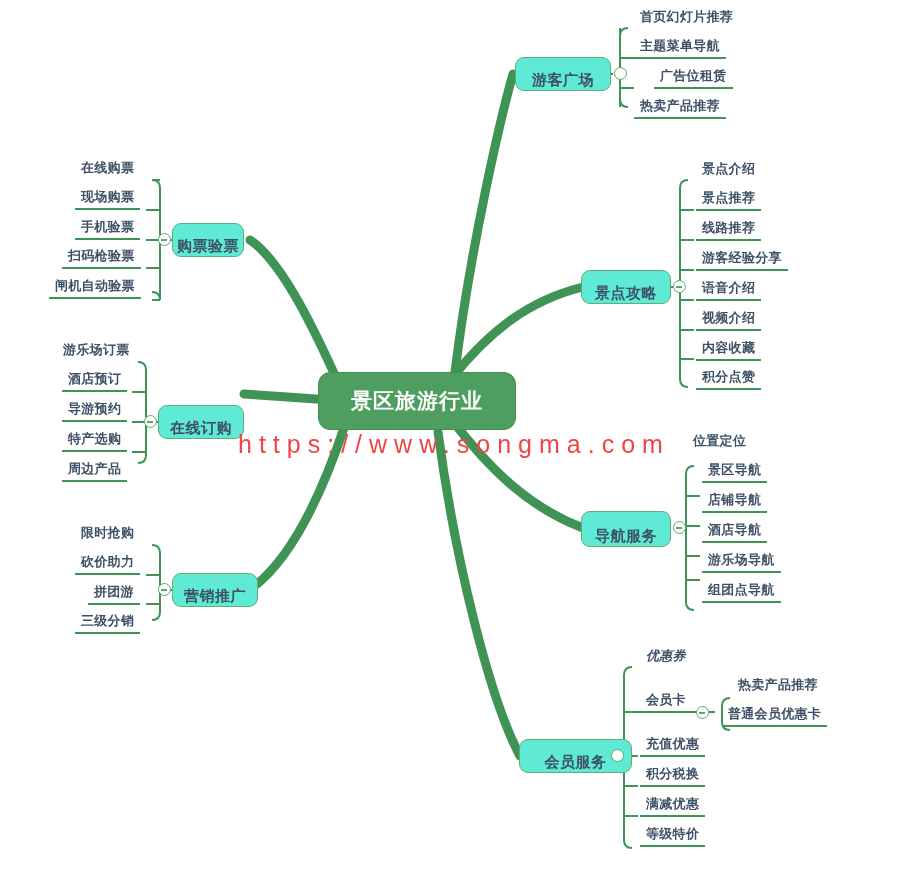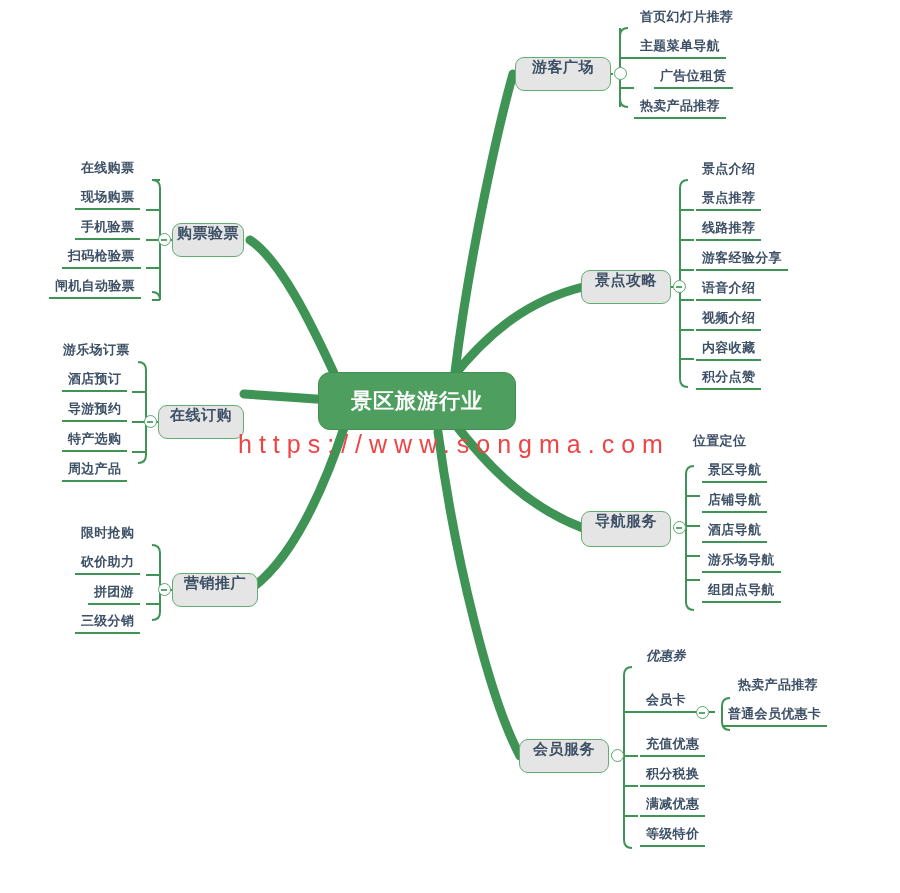--- a/index.html
+++ b/index.html
@@ -24,22 +24,22 @@
     font-size: 21px;
     font-weight: bold;
     letter-spacing: 1px;
     white-space: nowrap;
     z-index: 6;
   }
 
   
   .branch-node {
     position: absolute;
-    display: flex; align-items: flex-start; justify-content: center;
-    background: #e5e5e5;
+    display: flex; align-items: flex-end; justify-content: center;
+    background: #5eead4;
     border: 1px solid #62ad72;
     border-radius: 9px;
     color: #3d5066;
     font-size: 15px;
     font-weight: bold;
     letter-spacing: .5px;
     white-space: nowrap;
     z-index: 5;
   }
 
@@ -201,21 +201,21 @@
       <span class="bar"></span>
     </div>
 
   <div class="leaf no-rule" style="left:687px; top:432px;">位置定位</div>
   <div class="leaf" style="left:702px; top:461px;">景区导航</div>
   <div class="leaf" style="left:702px; top:491px;">店铺导航</div>
   <div class="leaf" style="left:702px; top:521px;">酒店导航</div>
   <div class="leaf" style="left:702px; top:551px;">游乐场导航</div>
   <div class="leaf" style="left:702px; top:581px;">组团点导航</div>
 
-  <div class="branch-node" style="left:519px; top:739px; width:90px; height:34px;">
+  <div class="branch-node" style="left:519px; top:739px; width:113px; height:34px;">
     <span>会员服务</span>
   </div>
   <div class="toggle empty" style="left:611px; top:749px;"></div>
 
   <div class="leaf no-rule" style="left:640px; top:647px;font-style:italic;">优惠券</div>
   <div class="leaf" style="left:640px; top:691px;">会员卡</div>
   <div class="leaf" style="left:640px; top:735px;">充值优惠</div>
   <div class="leaf" style="left:640px; top:765px;">积分税换</div>
   <div class="leaf" style="left:640px; top:795px;">满减优惠</div>
   <div class="leaf" style="left:640px; top:825px;">等级特价</div>

